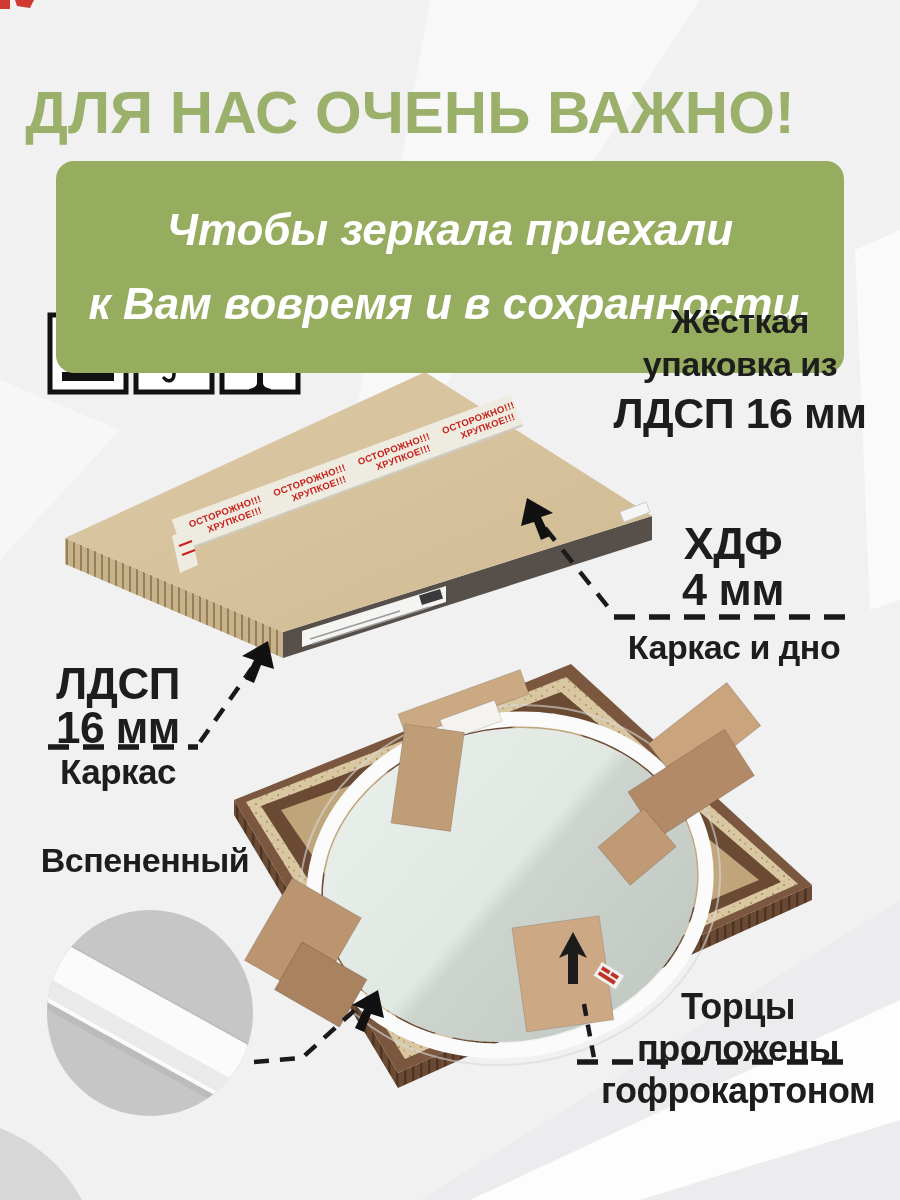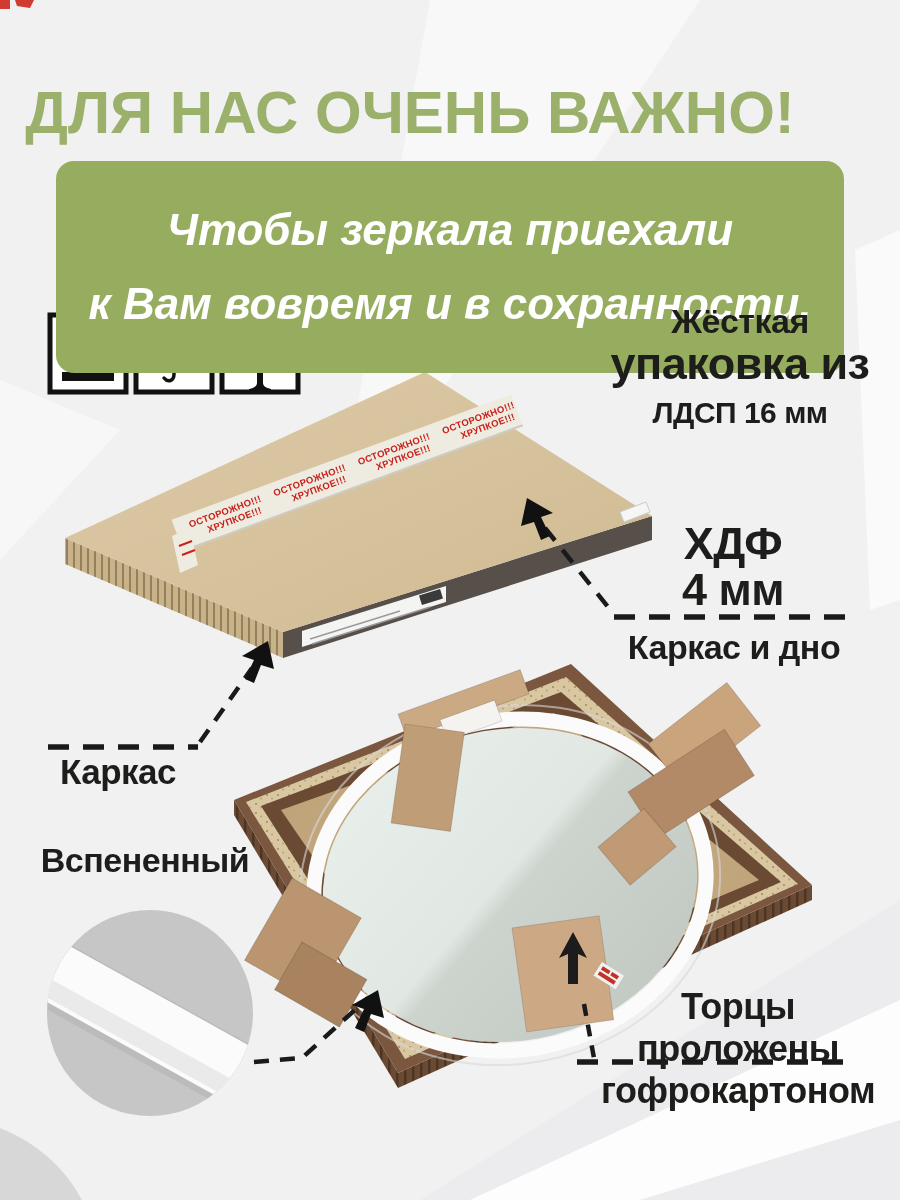--- a/index.html
+++ b/index.html
@@ -204,30 +204,34 @@
 
   <div id="title" class="abs z1" style="left:0;top:78px;font-size:60px;">ДЛЯ НАС ОЧЕНЬ ВАЖНО!</div>
 
   <div id="banner" class="abs z1" style="left:56px;top:161px;width:788px;height:212px;">
     <div class="bline">Чтобы зеркала приехали</div>
     <div class="bline">к Вам вовремя и в сохранности.</div>
   </div>
 
   <div class="abs z1" style="left:598px;top:300px;width:284px;">
     <div class="callout" style="font-size:34px;line-height:42px;">Жёсткая</div>
-    <div class="callout" style="font-size:45px;line-height:44px;">упаковка из</div>
-    <div class="callout" style="font-size:30px;line-height:54px;">ЛДСП 16 мм</div>
+    <div class="callout" style="font-size:34px;line-height:44px;">упаковка из</div>
+    <div class="callout" style="font-size:43px;line-height:54px;">ЛДСП 16 мм</div>
   </div>
 
   <div class="abs z1" style="left:612px;top:521px;width:242px;">
     <div class="callout" style="font-size:45px;line-height:46px;">ХДФ</div>
     <div class="callout" style="font-size:45px;line-height:46px;">4 мм</div>
   </div>
   <div class="abs z1 callout" style="left:608px;top:628px;width:252px;font-size:34px;">Каркас и дно</div>
 
+  <div class="abs z1" style="left:28px;top:662px;width:180px;">
+    <div class="callout" style="font-size:44px;line-height:44px;">ЛДСП</div>
+    <div class="callout" style="font-size:44px;line-height:44px;">16 мм</div>
+  </div>
   <div class="abs z1 callout" style="left:28px;top:752px;width:180px;font-size:35px;">Каркас</div>
 
   <div class="abs z1" style="left:20px;top:840px;width:250px;">
     <div class="callout" style="font-size:34px;line-height:40px;">Вспененный</div>
   </div>
 
   <div class="abs z1" style="left:598px;top:986px;width:280px;">
     <div class="callout" style="font-size:36px;line-height:42px;">Торцы</div>
     <div class="callout" style="font-size:36px;line-height:42px;">проложены</div>
     <div class="callout" style="font-size:36px;line-height:42px;">гофрокартоном</div>

